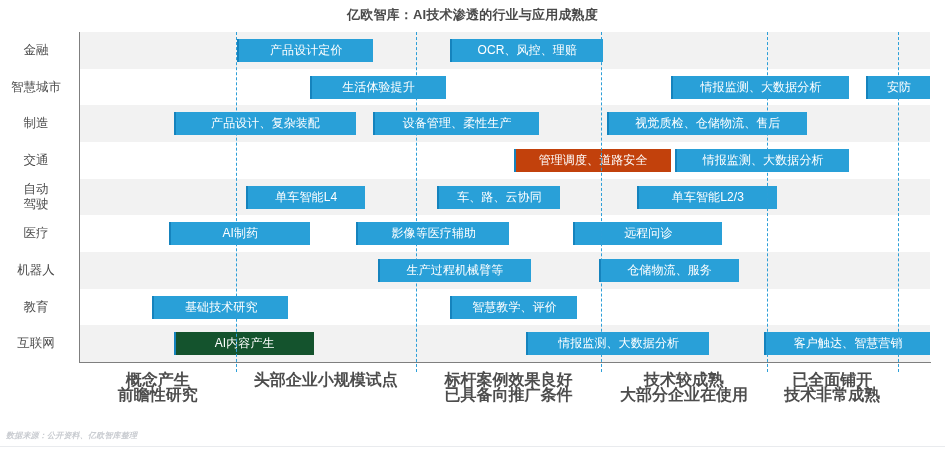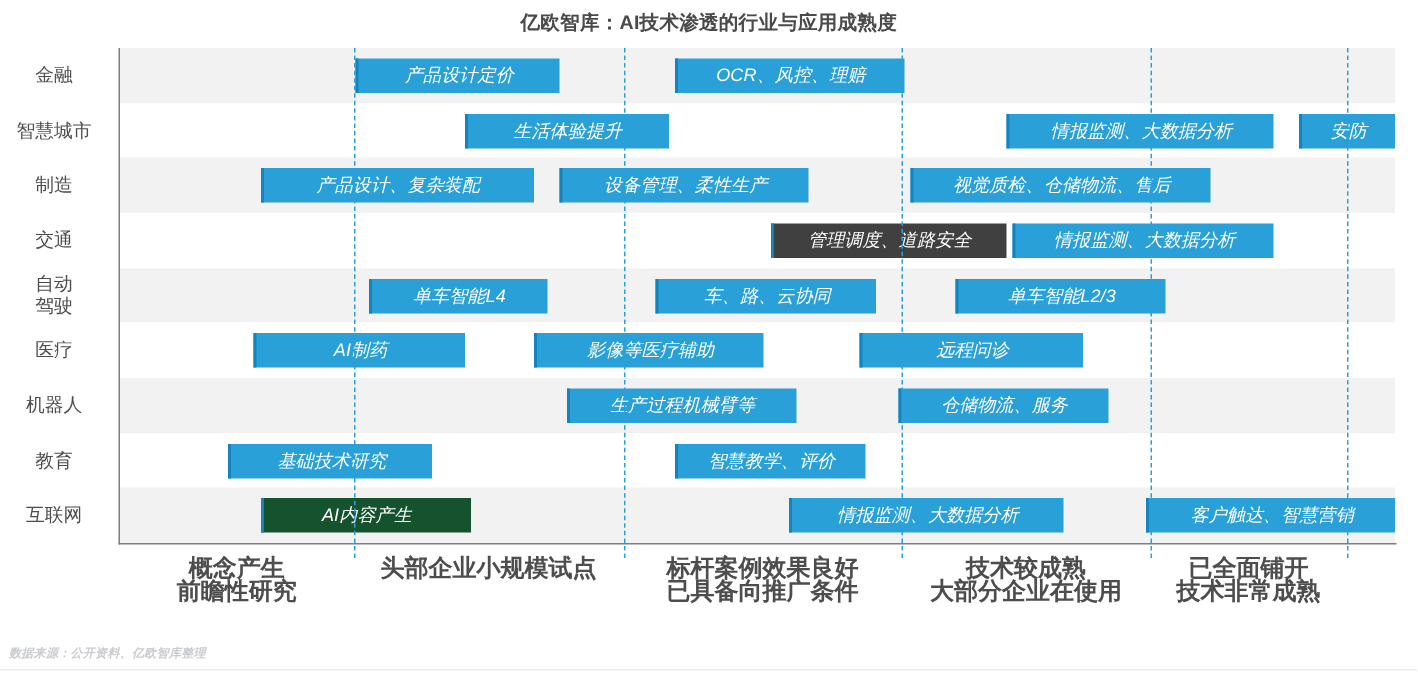--- a/index.html
+++ b/index.html
@@ -17,21 +17,21 @@
     position:absolute;left:0;top:6px;width:945px;
     text-align:center;
     font-size:13px;font-weight:bold;color:#4a4a4a;
     letter-spacing:.2px;
   }
 
   
   .plot-area{
     position:absolute;
     left:80px;top:32px;
-    width:850px;height:330px;font-style:italic;
+    width:850px;height:330px;
   }
   .axis-left{
     position:absolute;left:79px;top:32px;
     width:1px;height:331px;background:#7f7f7f;
   }
   .axis-bottom{
     position:absolute;left:79px;top:362px;
     width:852px;height:1px;background:#7f7f7f;
   }
 
@@ -111,25 +111,25 @@
       <div class="bar" title="OCR、风控、理赔" style="left: 369.75px; width: 153px; top: 6.83333px; background: rgb(41, 160, 216); border-left-color: rgb(21, 131, 189);">OCR、风控、理赔</div>
       <div class="row-band plain" style="top: 36.6667px; height: 36.6667px;"></div>
       <div class="bar" title="生活体验提升" style="left: 229.5px; width: 136px; top: 43.5px; background: rgb(41, 160, 216); border-left-color: rgb(21, 131, 189);">生活体验提升</div>
       <div class="bar" title="情报监测、大数据分析" style="left: 590.75px; width: 178.5px; top: 43.5px; background: rgb(41, 160, 216); border-left-color: rgb(21, 131, 189);">情报监测、大数据分析</div>
       <div class="bar" title="安防" style="left: 786.25px; width: 63.75px; top: 43.5px; background: rgb(41, 160, 216); border-left-color: rgb(21, 131, 189);">安防</div>
       <div class="row-band shaded" style="top: 73.3333px; height: 36.6667px;"></div>
       <div class="bar" title="产品设计、复杂装配" style="left: 93.5px; width: 182px; top: 80.1667px; background: rgb(41, 160, 216); border-left-color: rgb(21, 131, 189);">产品设计、复杂装配</div>
       <div class="bar" title="设备管理、柔性生产" style="left: 293.25px; width: 165.75px; top: 80.1667px; background: rgb(41, 160, 216); border-left-color: rgb(21, 131, 189);">设备管理、柔性生产</div>
       <div class="bar" title="视觉质检、仓储物流、售后" style="left: 527px; width: 199.75px; top: 80.1667px; background: rgb(41, 160, 216); border-left-color: rgb(21, 131, 189);">视觉质检、仓储物流、售后</div>
       <div class="row-band plain" style="top: 110px; height: 36.6667px;"></div>
-      <div class="bar" title="管理调度、道路安全" style="left: 433.5px; width: 157.25px; top: 116.833px; background: #404040; border-left-color: rgb(21, 131, 189);">管理调度、道路安全</div>
+      <div class="bar" title="管理调度、道路安全" style="left: 433.5px; width: 157.25px; top: 116.833px; background: #c2410c; border-left-color: rgb(21, 131, 189);">管理调度、道路安全</div>
       <div class="bar" title="情报监测、大数据分析" style="left: 595px; width: 174.25px; top: 116.833px; background: rgb(41, 160, 216); border-left-color: rgb(21, 131, 189);">情报监测、大数据分析</div>
       <div class="row-band shaded" style="top: 146.667px; height: 36.6667px;"></div>
       <div class="bar" title="单车智能L4" style="left: 165.75px; width: 119px; top: 153.5px; background: rgb(41, 160, 216); border-left-color: rgb(21, 131, 189);">单车智能L4</div>
-      <div class="bar" title="车、路、云协同" style="left: 357px; width: 147px; top: 153.5px; background: rgb(41, 160, 216); border-left-color: rgb(21, 131, 189); text-align: center;">车、路、云协同</div>
+      <div class="bar" title="车、路、云协同" style="left: 357px; width: 123px; top: 153.5px; background: rgb(41, 160, 216); border-left-color: rgb(21, 131, 189); text-align: center;">车、路、云协同</div>
       <div class="bar" title="单车智能L2/3" style="left: 556.75px; width: 140.25px; top: 153.5px; background: rgb(41, 160, 216); border-left-color: rgb(21, 131, 189);">单车智能L2/3</div>
       <div class="row-band plain" style="top: 183.333px; height: 36.6667px;"></div>
       <div class="bar" title="AI制药" style="left: 89.25px; width: 140.25px; top: 190.167px; background: rgb(41, 160, 216); border-left-color: rgb(21, 131, 189);">AI制药</div>
       <div class="bar" title="影像等医疗辅助" style="left: 276.25px; width: 153px; top: 190.167px; background: rgb(41, 160, 216); border-left-color: rgb(21, 131, 189);">影像等医疗辅助</div>
       <div class="bar" title="远程问诊" style="left: 493px; width: 148.75px; top: 190.167px; background: rgb(41, 160, 216); border-left-color: rgb(21, 131, 189);">远程问诊</div>
       <div class="row-band shaded" style="top: 220px; height: 36.6667px;"></div>
       <div class="bar" title="生产过程机械臂等" style="left: 297.5px; width: 153px; top: 226.833px; background: rgb(41, 160, 216); border-left-color: rgb(21, 131, 189);">生产过程机械臂等</div>
       <div class="bar" title="仓储物流、服务" style="left: 518.5px; width: 140.25px; top: 226.833px; background: rgb(41, 160, 216); border-left-color: rgb(21, 131, 189);">仓储物流、服务</div>
       <div class="row-band plain" style="top: 256.667px; height: 36.6667px;"></div>
       <div class="bar" title="基础技术研究" style="left: 72.25px; width: 136px; top: 263.5px; background: rgb(41, 160, 216); border-left-color: rgb(21, 131, 189);">基础技术研究</div>

